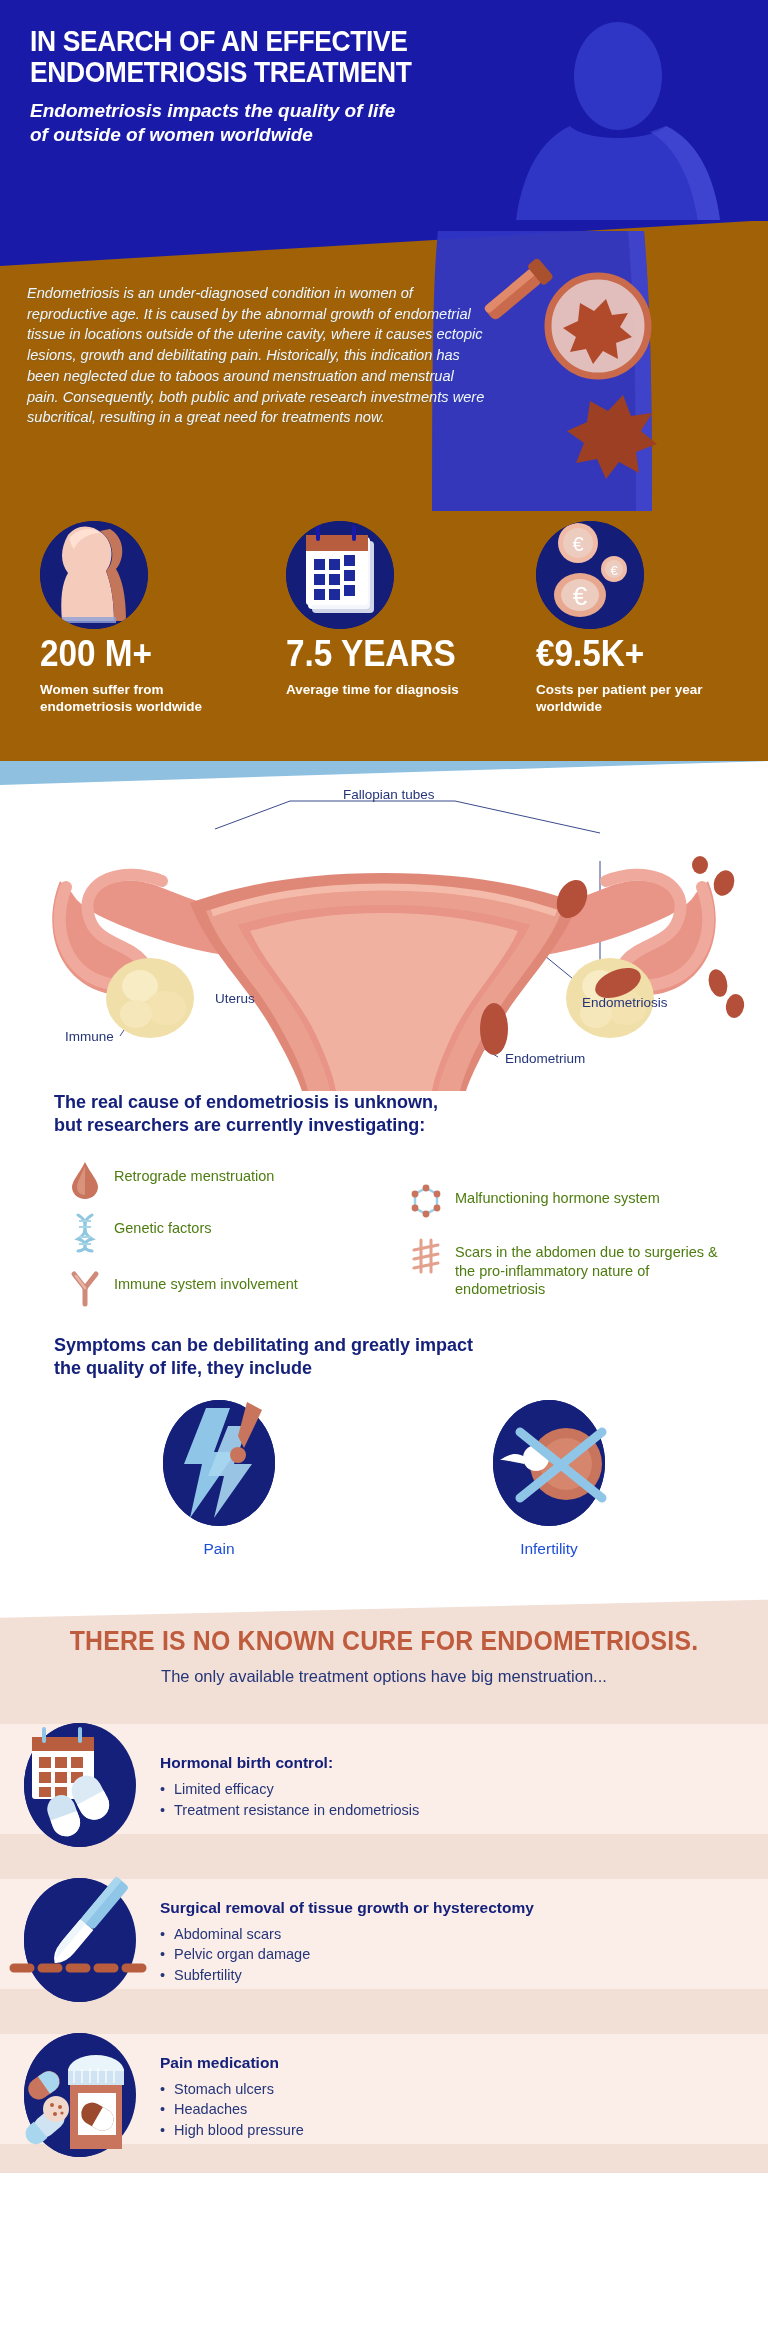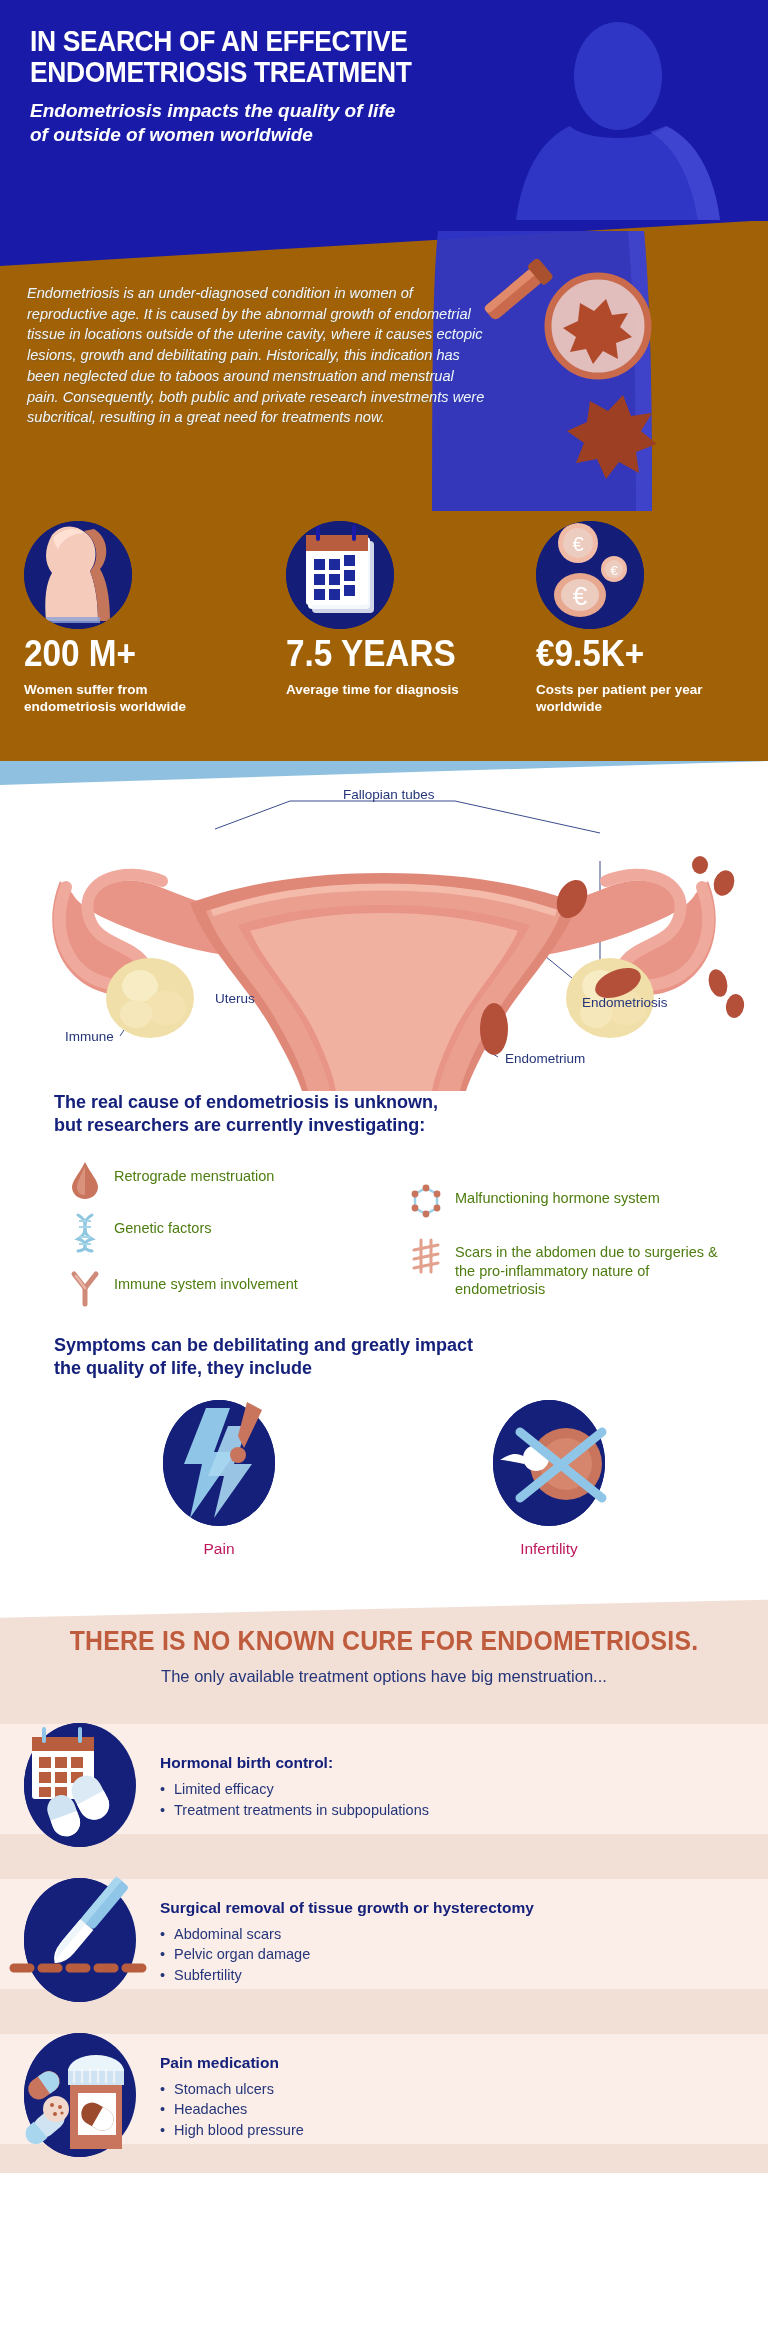--- a/index.html
+++ b/index.html
@@ -71,21 +71,21 @@
 
   
   .magnifier { position: absolute; left: 430px; top: 10px; width: 330px; height: 280px; }
 
   
   .stats {
     position: absolute; left: 0; top: 300px;
     width: 768px; height: 240px;
     display: flex;
   }
-  .stat { position: relative; width: 256px; padding-left: 24px; }
+  .stat { position: relative; width: 256px; padding-left: 40px; }
   .stat.s2 { padding-left: 30px; }
   .stat.s3 { padding-left: 24px; }
   .stat-badge {
     width: 108px; height: 108px;
     border-radius: 50%;
     background: #141e78;
     position: relative;
     overflow: hidden;
   }
   .stat-number {
@@ -147,21 +147,21 @@
   }
   .symptom { text-align: center; width: 190px; }
   .symptom-circle {
     width: 112px; height: 126px;
     border-radius: 50%;
     background: #14207a;
     margin: 0 auto;
     position: relative;
     overflow: visible;
   }
-  .symptom-label { margin-top: 14px; font-size: 15.5px; color: #be185d; }
+  .symptom-label { margin-top: 14px; font-size: 15.5px; color: #1d4ed8; }
 
   
   .cure {
     position: relative;
     width: 768px;
     background: #f2e0d6;
     padding: 34px 0 0 0;
     margin-top: 26px;
   }
   .cure-slant {
@@ -580,21 +580,21 @@
                 <rect x="38" y="80" width="28" height="42" rx="14" fill="#cfe3f2"></rect>
                 <path d="M38 101 h28 v7 a14 14 0 0 1 -14 14 a14 14 0 0 1 -14 -14 z" fill="#ffffff"></path>
               </g>
             </g>
           </svg>
         </div>
         <div class="tbody">
           <div class="t-title">Hormonal birth control:</div>
           <ul class="t-list">
             <li>Limited efficacy</li>
-            <li>Treatment treatments in subpopulations</li>
+            <li>Treatment resistance in endometriosis</li>
           </ul>
         </div>
       </div>
 
       <div class="treatment">
         <div class="band"></div>
         <div class="tcircle">
           <svg width="140" height="140" viewBox="0 0 140 140" style="position:absolute;left:-14px;top:-8px;">
             <ellipse cx="70" cy="70" rx="56" ry="62" fill="#14207a"></ellipse>
             <g transform="rotate(40 70 62)">

